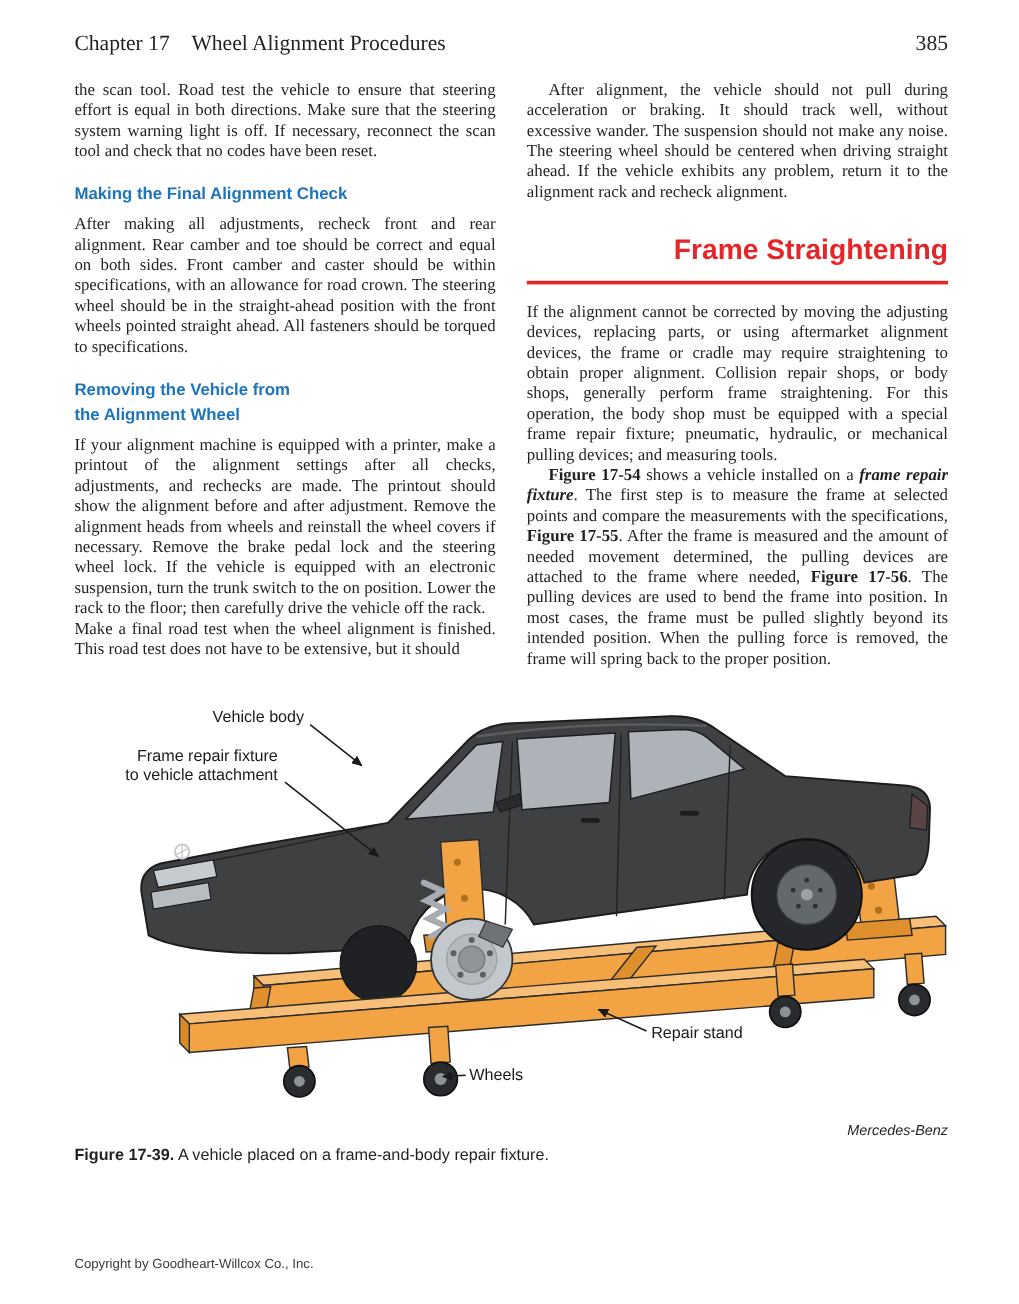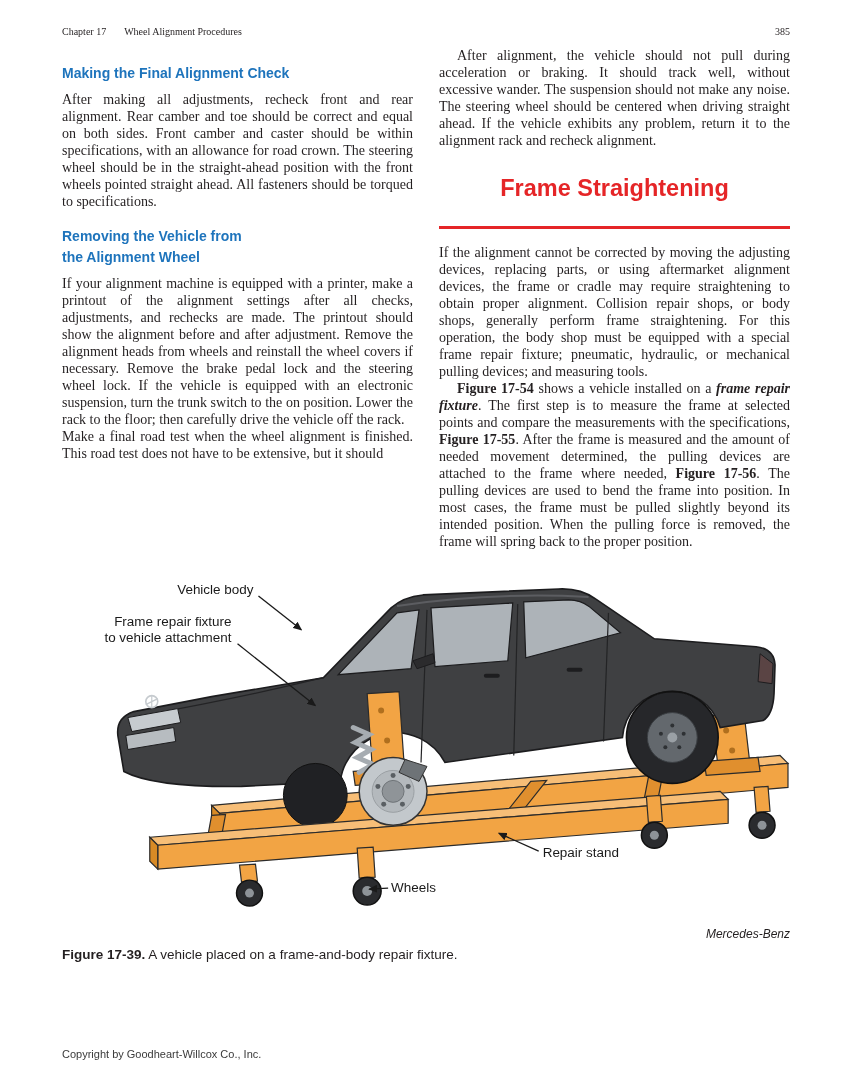--- a/index.html
+++ b/index.html
@@ -10,22 +10,22 @@
     background: #ffffff;
     box-sizing: border-box;
     padding: 26px 59px 0 62px;
     font-family: "Liberation Serif", serif;
     color: #231f20;
     overflow: hidden;
   }
   .running-head {
     display: flex;
     justify-content: space-between;
-    font-size: 10px;
-    margin-bottom: 10px;
+    font-size: 18px;
+    margin-bottom: 20px;
   }
   .running-head .chap { margin-right: 18px; }
   .columns { display: flex; gap: 26px; }
   .col { width: 351px; font-size: 14px; line-height: 17px; text-align: justify; }
   .col p { margin: 0; }
   .col p.indent { text-indent: 18px; }
   h2.blue-head {
     font-family: "Liberation Sans", sans-serif;
     font-weight: bold;
     color: #1e74bc;
@@ -34,22 +34,22 @@
     margin: 16px 0 7px 0;
     text-align: left;
     white-space: pre-line;
   }
   h1.red-head {
     font-family: "Liberation Sans", sans-serif;
     font-weight: bold;
     color: #e52527;
     font-size: 23.5px;
     line-height: 27px;
-    margin: 26px 0 24px 0;
-    text-align: center;
+    margin: 26px 0 12px 0;
+    text-align: right;
   }
   .red-rule { height: 3px; background: #e52527; margin: 0 0 15px 0; border: none; }
   .b { font-weight: bold; }
   .i { font-style: italic; }
 
   .figure-block { margin-top: 16px; width: 728px; }
   .figure-block svg { display: block; }
   .figure-credit {
     font-family: "Liberation Sans", sans-serif;
     font-style: italic;
@@ -84,20 +84,21 @@
 
   <div class="running-head">
     <div>
       <span class="chap">Chapter 17</span><span>Wheel Alignment Procedures</span>
     </div>
     <div>385</div>
   </div>
 
   <div class="columns">
     <div class="col">
+      <p>the scan tool. Road test the vehicle to ensure that steering effort is equal in both directions. Make sure that the steering system warning light is off. If necessary, reconnect the scan tool and check that no codes have been reset.</p>
       <h2 class="blue-head">Making the Final Alignment Check</h2>
       <p>After making all adjustments, recheck front and rear alignment. Rear camber and toe should be correct and equal on both sides. Front camber and caster should be within specifications, with an allowance for road crown. The steering wheel should be in the straight-ahead position with the front wheels pointed straight ahead. All fasteners should be torqued to specifications.</p>
       <h2 class="blue-head">Removing the Vehicle from
 the Alignment Wheel</h2>
       <p>If your alignment machine is equipped with a printer, make a printout of the alignment settings after all checks, adjustments, and rechecks are made. The printout should show the alignment before and after adjustment. Remove the alignment heads from wheels and reinstall the wheel covers if necessary. Remove the brake pedal lock and the steering wheel lock. If the vehicle is equipped with an electronic suspension, turn the trunk switch to the on position. Lower the rack to the floor; then carefully drive the vehicle off the rack.</p>
       <p>Make a final road test when the wheel alignment is finished. This road test does not have to be extensive, but it should</p>
     </div>
 
     <div class="col">
       <p class="indent">After alignment, the vehicle should not pull during acceleration or braking. It should track well, without excessive wander. The suspension should not make any noise. The steering wheel should be centered when driving straight ahead. If the vehicle exhibits any problem, return it to the alignment rack and recheck alignment.</p>

